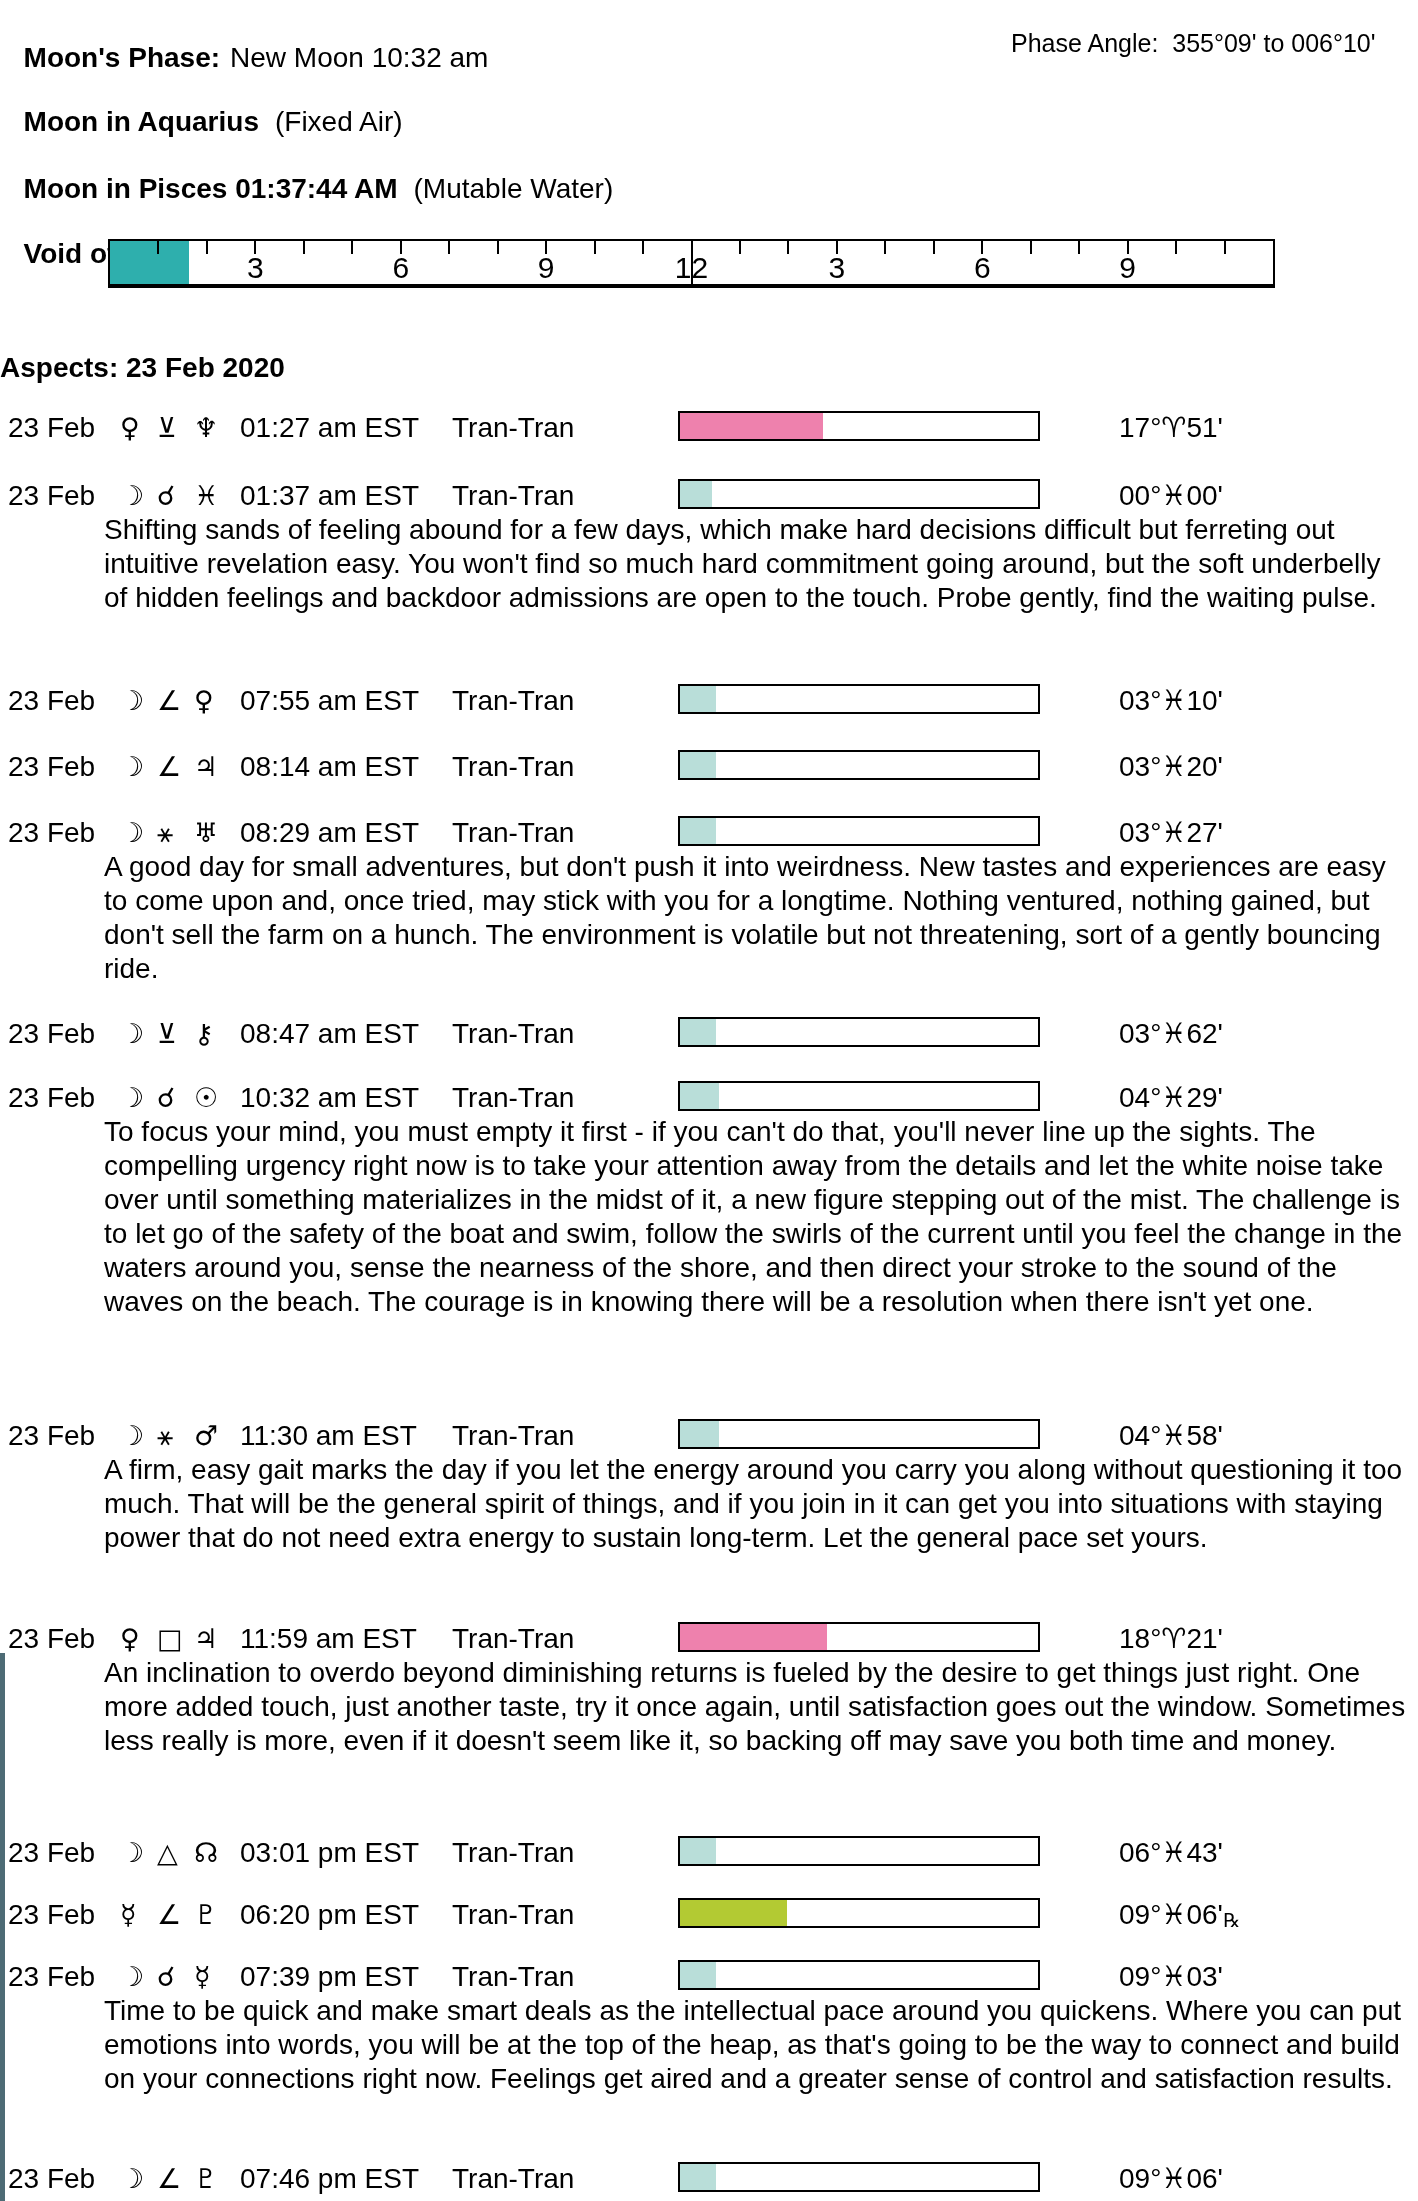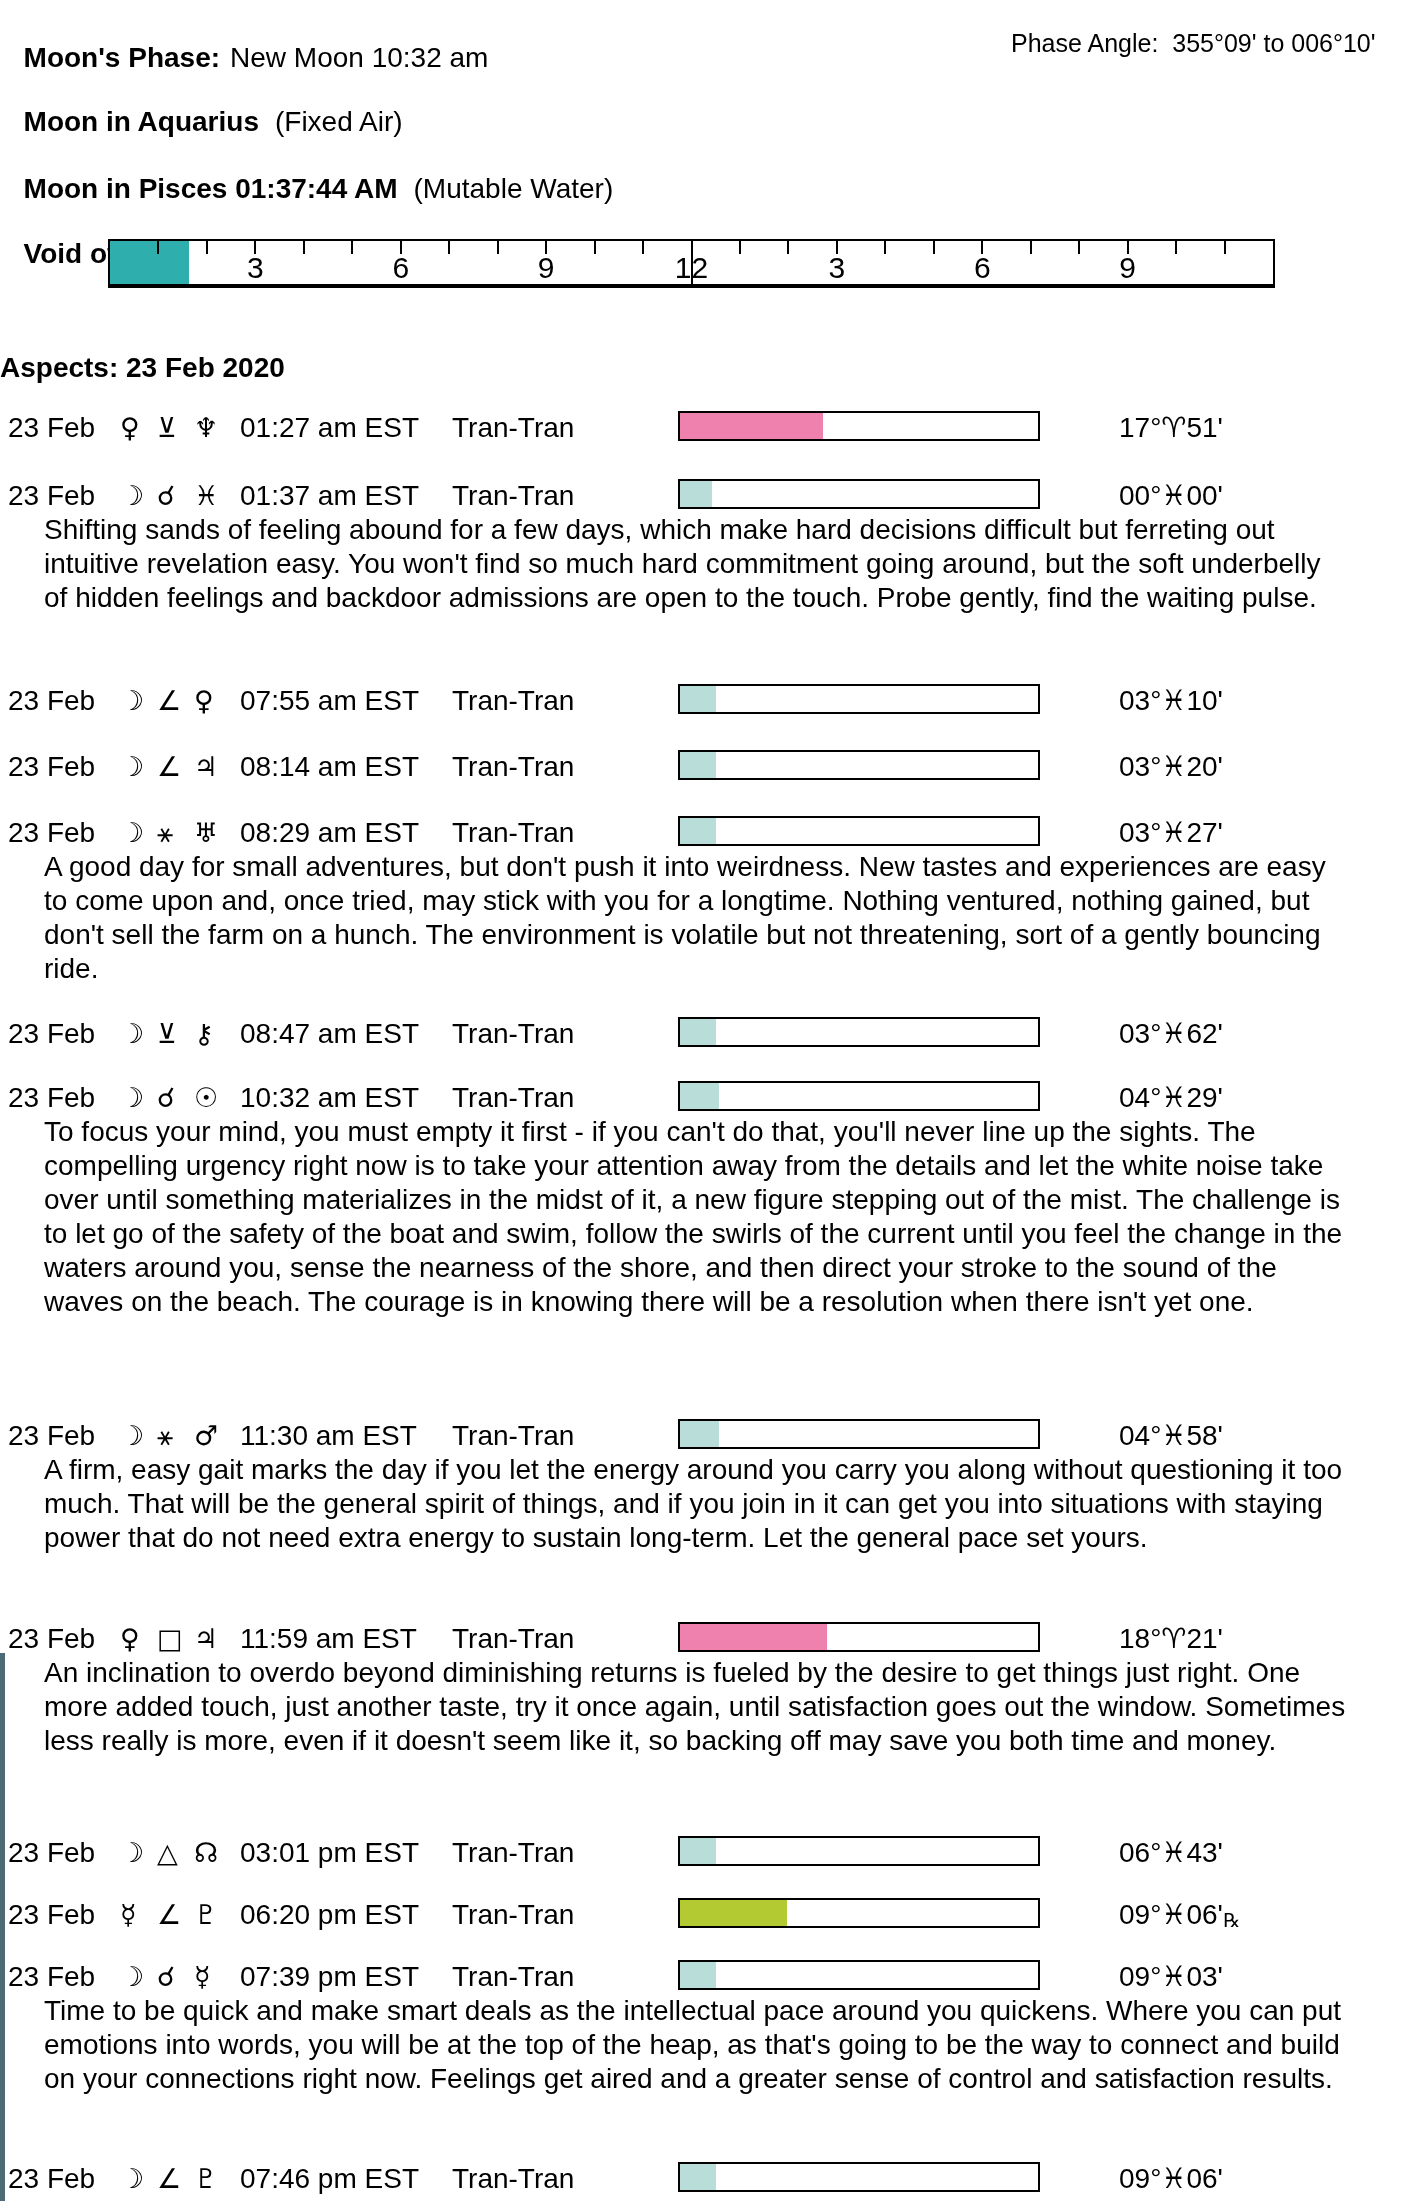--- a/index.html
+++ b/index.html
@@ -40,21 +40,21 @@
   .c-type{left:452px;}
   .glyph{font-family:"DejaVu Sans",sans-serif;font-size:27px;}
   .c-bar{
     left:678px;top:1px;width:362px;height:30px;
     border:2px solid #000;box-sizing:border-box;background:#fff;
   }
   .c-fill{display:block;height:100%;}
   .c-val{left:1091px;white-space:pre;margin-left:28px;}
   .v-retro{font-size:19px;vertical-align:-3px;font-family:"DejaVu Sans",sans-serif;}
   .row-sub{margin-left:104px;line-height:34px;}
-  .row-para{margin-left:44px;width:1302px;line-height:34px;}
+  .row-para{margin-left:104px;width:1302px;line-height:34px;}
 
   .left-line{left:0;top:1653px;width:5px;height:548px;}
 </style>
 </head>
 <body>
 
 <div class="abs hdr" style="left:8px;top:10px;">
   <span class="b">Moon's Phase:</span><span class="val-gap">New Moon 10:32 am</span>
 </div>
 <div class="abs hdr phase-angle" style="left:988px;top:29px;margin-left:23px;">Phase Angle:  355°09' to 006°10'</div>

